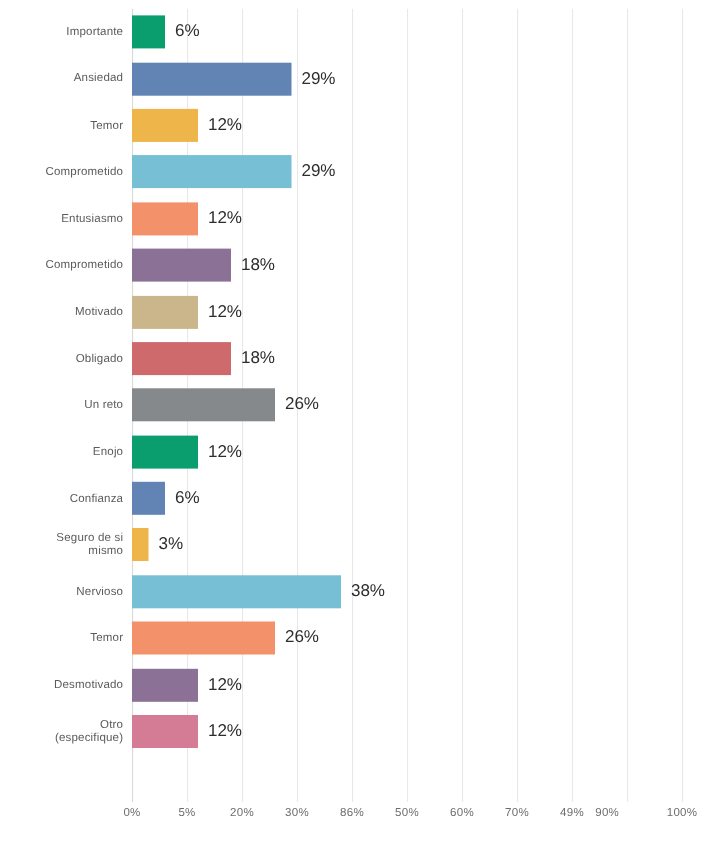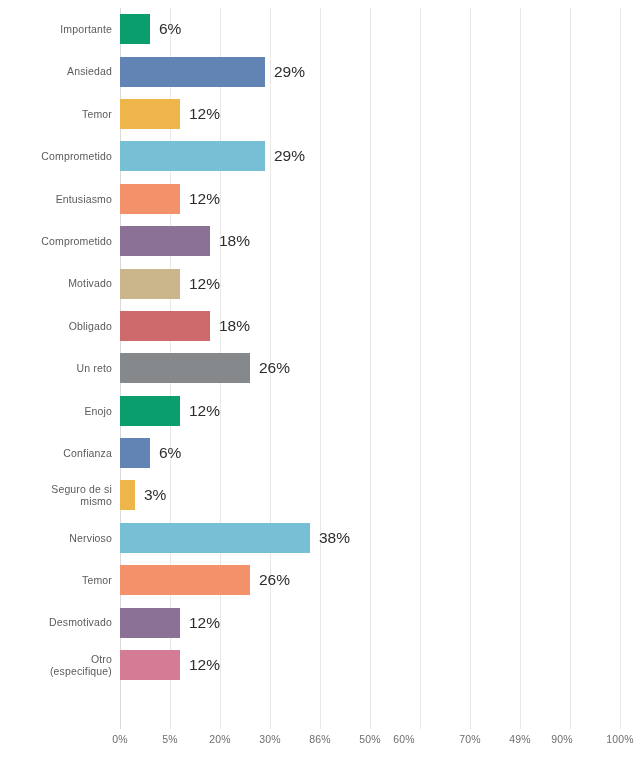--- a/index.html
+++ b/index.html
@@ -243,20 +243,20 @@
       </div>
     </div>
 
   <div id="x-axis">
       <div class="tick-label" style="left: 0px;">0%</div>
       <div class="tick-label" style="left: 50px;">5%</div>
       <div class="tick-label" style="left: 100px;">20%</div>
       <div class="tick-label" style="left: 150px; text-align: right;">30%</div>
       <div class="tick-label" style="left: 200px;">86%</div>
       <div class="tick-label" style="left: 250px;">50%</div>
-      <div class="tick-label" style="left: 284px; text-align: right;">60%</div>
+      <div class="tick-label" style="left: 300px; text-align: right;">60%</div>
       <div class="tick-label" style="left: 350px;">70%</div>
       <div class="tick-label" style="left: 400px;">49%</div>
-      <div class="tick-label" style="left: 442px;">90%</div>
+      <div class="tick-label" style="left: 432px;">90%</div>
       <div class="tick-label" style="left: 500px;">100%</div>
     </div>
 
 </div>
 
 </body></html>

